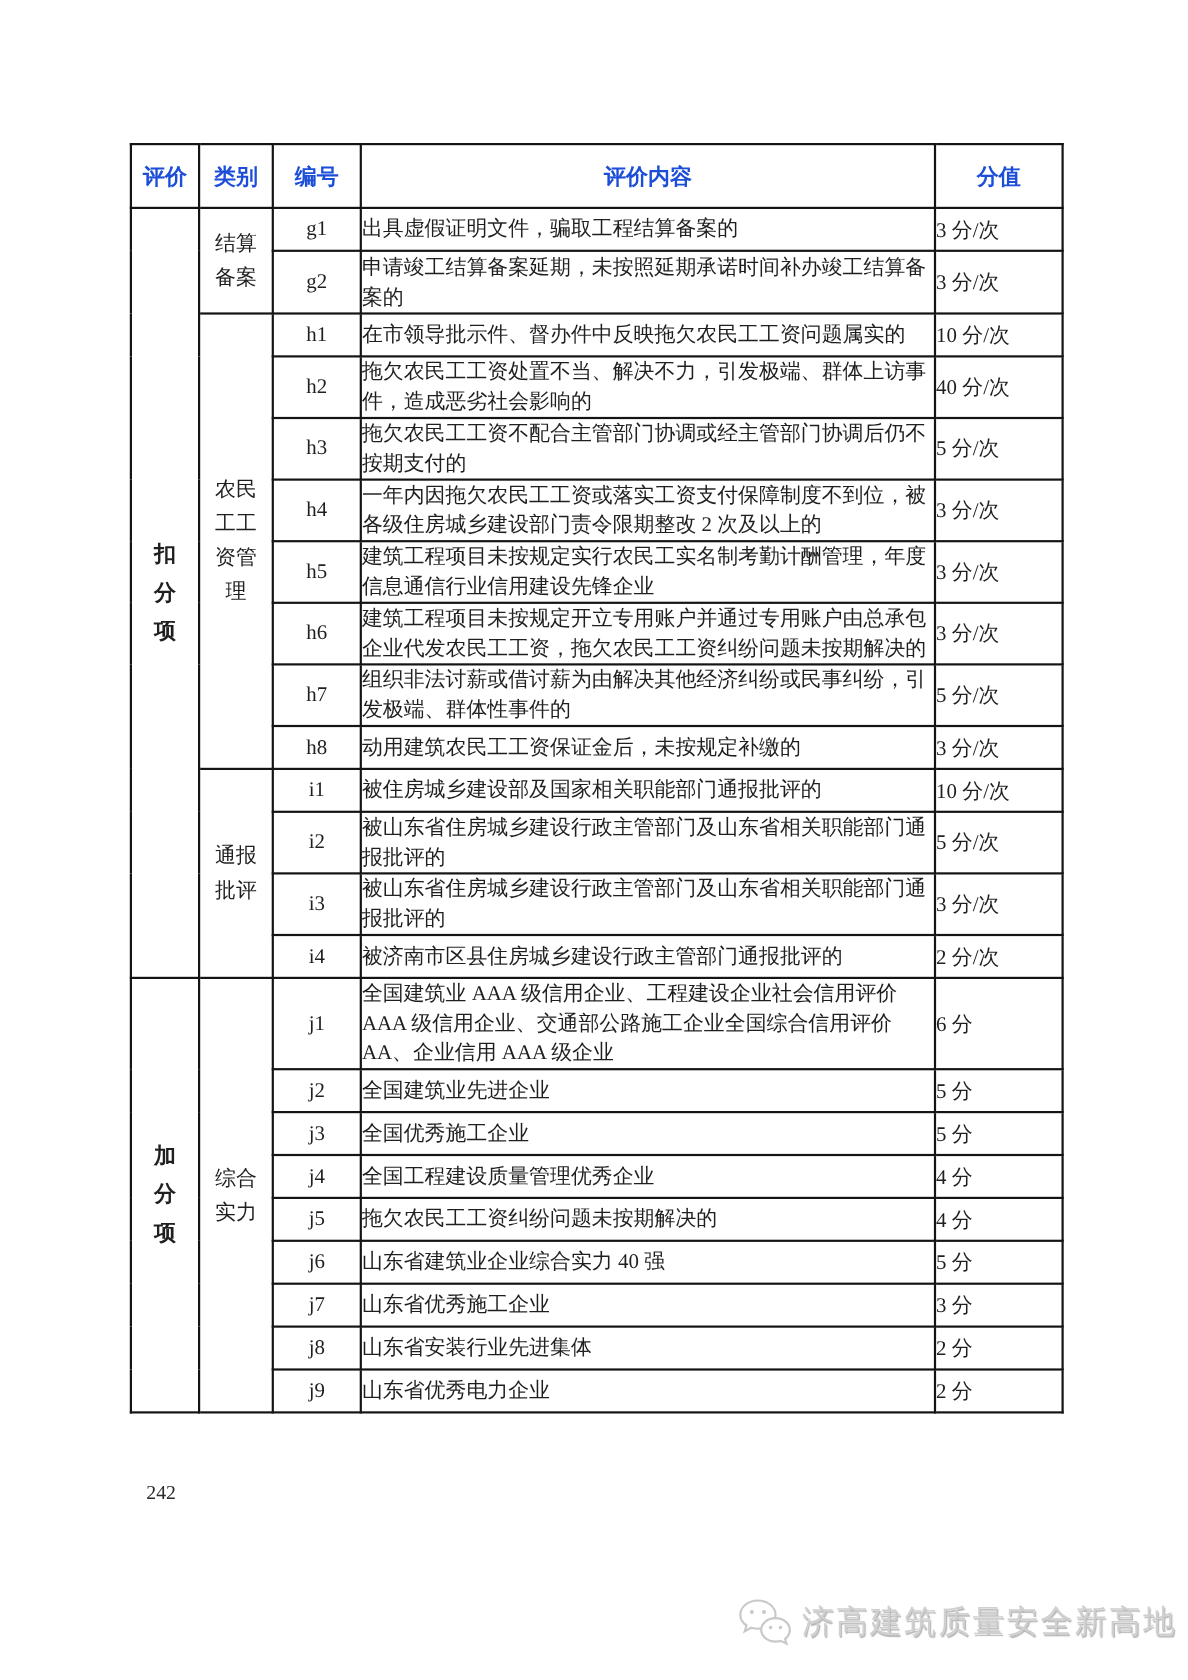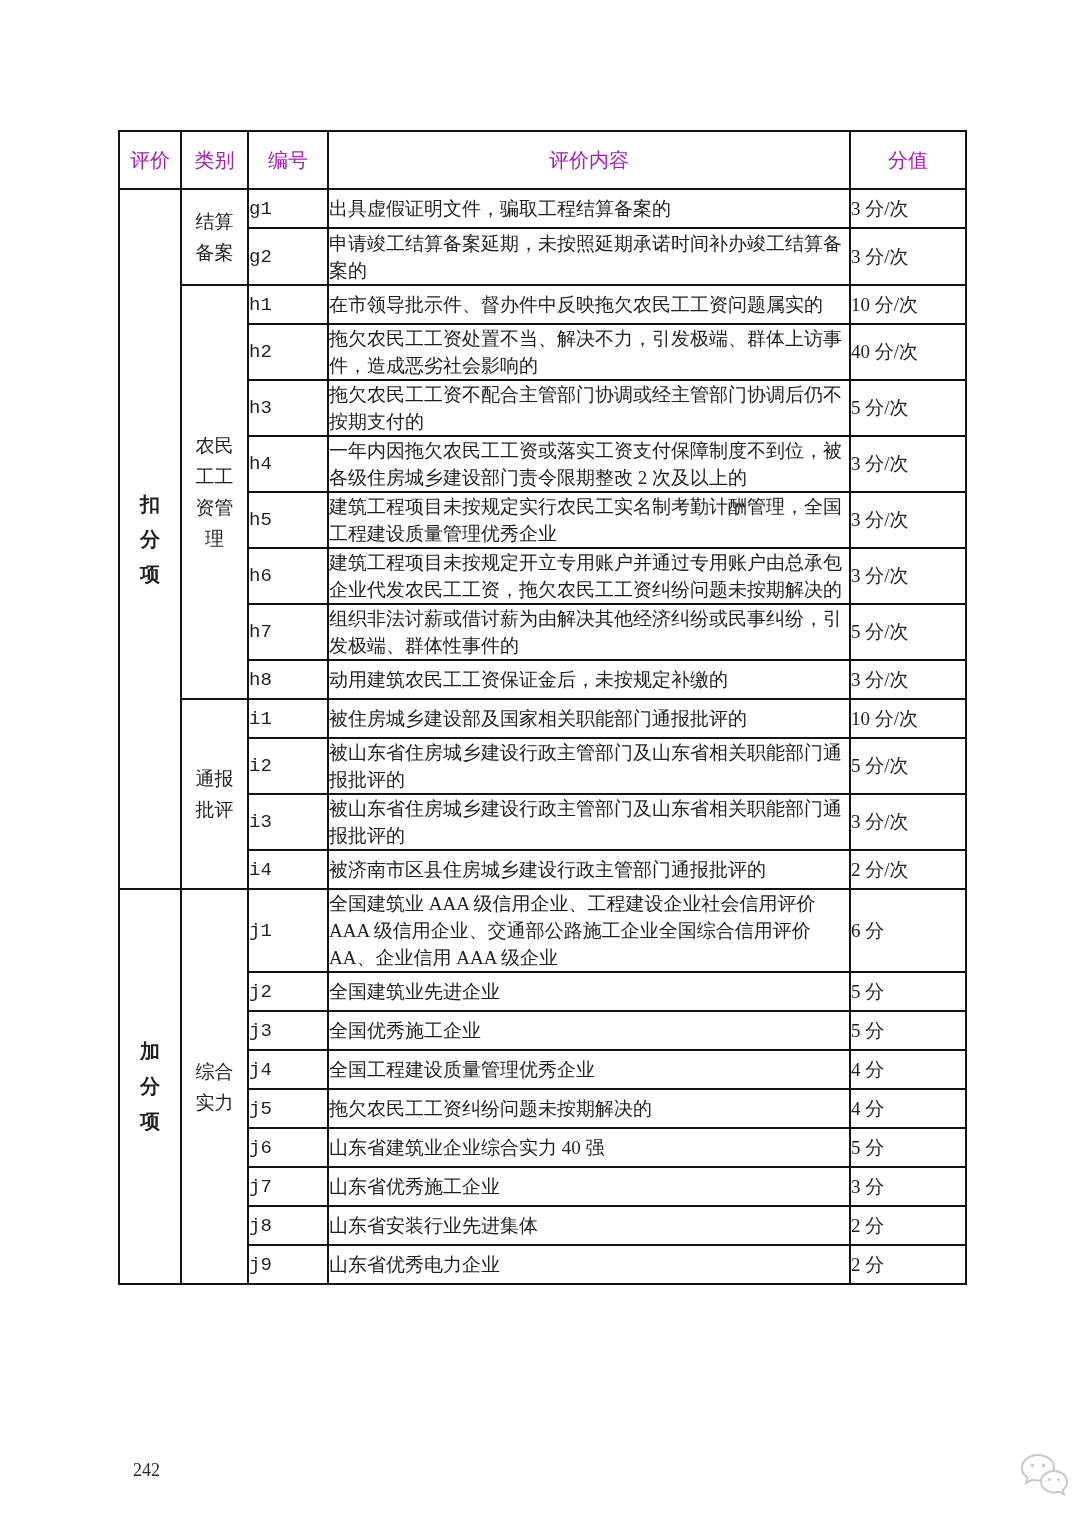--- a/index.html
+++ b/index.html
@@ -28,25 +28,25 @@
     table-layout: fixed;
     width: 847px;
   }
   table.eval th, table.eval td {
     border: 2px solid #141414;
     vertical-align: middle;
     padding: 0;
   }
   table.eval th {
     font-family: "Liberation Sans", sans-serif;
-    font-weight: normal;
+    font-weight: bold;
     font-size: 20px;
     height: 56px;
     text-align: center;
-    color: #a21caf;
+    color: #1d4ed8;
   }
   td.cell-group {
     text-align: center;
     font-family: Liberation Serif, serif;
     font-weight: bold;
     font-size: 20px;
   }
   td.cell-group .vtext {
     width: 24px;
     margin: 0 auto;
@@ -59,40 +59,40 @@
     font-size: 19px;
   }
   td.cell-cat .vtext {
     width: 42px;
     margin: 16px auto;
     word-break: break-all;
     line-height: 31px;
     text-align: center;
   }
   td.cell-code {
+    text-align: center;
     font-size: 19px;
     height: 37px;
-    font-family: Liberation Mono, monospace;
   }
   td.cell-content {
     font-size: 19px;
     line-height: 27px;
     padding: 5px 10px 5px 13px;
     text-align: left;
   }
   td.cell-score {
     text-align: left;
     font-size: 19px;
     height: 37px;
     white-space: nowrap;
   }
   .page-number {
     position: absolute;
     left: 133px;
-    top: 1460px;
+    top: 1347px;
     font-size: 18px;
     color: #2b2b2b;
     font-family: "Liberation Serif", serif;
   }
   .watermark {
     position: absolute;
     top: 1452px;
     right: 10px;
     display: flex;
     align-items: center;
@@ -169,21 +169,21 @@
           <td class="cell-content">拖欠农民工工资不配合主管部门协调或经主管部门协调后仍不按期支付的</td>
           <td class="cell-score">5 分/次</td>
         </tr>
         <tr>
           <td class="cell-code">h4</td>
           <td class="cell-content">一年内因拖欠农民工工资或落实工资支付保障制度不到位，被各级住房城乡建设部门责令限期整改 2 次及以上的</td>
           <td class="cell-score">3 分/次</td>
         </tr>
         <tr>
           <td class="cell-code">h5</td>
-          <td class="cell-content">建筑工程项目未按规定实行农民工实名制考勤计酬管理，全国工程建设质量管理优秀企业</td>
+          <td class="cell-content">建筑工程项目未按规定实行农民工实名制考勤计酬管理，年度信息通信行业信用建设先锋企业</td>
           <td class="cell-score">3 分/次</td>
         </tr>
         <tr>
           <td class="cell-code">h6</td>
           <td class="cell-content">建筑工程项目未按规定开立专用账户并通过专用账户由总承包企业代发农民工工资，拖欠农民工工资纠纷问题未按期解决的</td>
           <td class="cell-score">3 分/次</td>
         </tr>
         <tr>
           <td class="cell-code">h7</td>
           <td class="cell-content">组织非法讨薪或借讨薪为由解决其他经济纠纷或民事纠纷，引发极端、群体性事件的</td>
@@ -282,15 +282,16 @@
         </g>
         <circle cx="14.5" cy="13.5" r="1.8" fill="#c9c9c9"></circle>
         <circle cx="25.5" cy="13.5" r="1.8" fill="#c9c9c9"></circle>
         <g fill="#ffffff" stroke="#c9c9c9" stroke-width="2">
           <path d="M36 19 c-7.2 0-13 4.8-13 10.7 0 5.9 5.8 10.7 13 10.7 1.7 0 3.3-0.25 4.8-0.7 L46 42.3 l-1.3-4.3 c2.7-1.9 4.3-4.8 4.3-8.3 C49 23.8 43.2 19 36 19 Z"></path>
         </g>
         <circle cx="31.5" cy="27.5" r="1.6" fill="#c9c9c9"></circle>
         <circle cx="40.5" cy="27.5" r="1.6" fill="#c9c9c9"></circle>
       </svg>
     </span>
+    <span class="wm-text">济高建筑质量安全新高地</span>
   </div>
 
 </div>
 
 </body></html>

